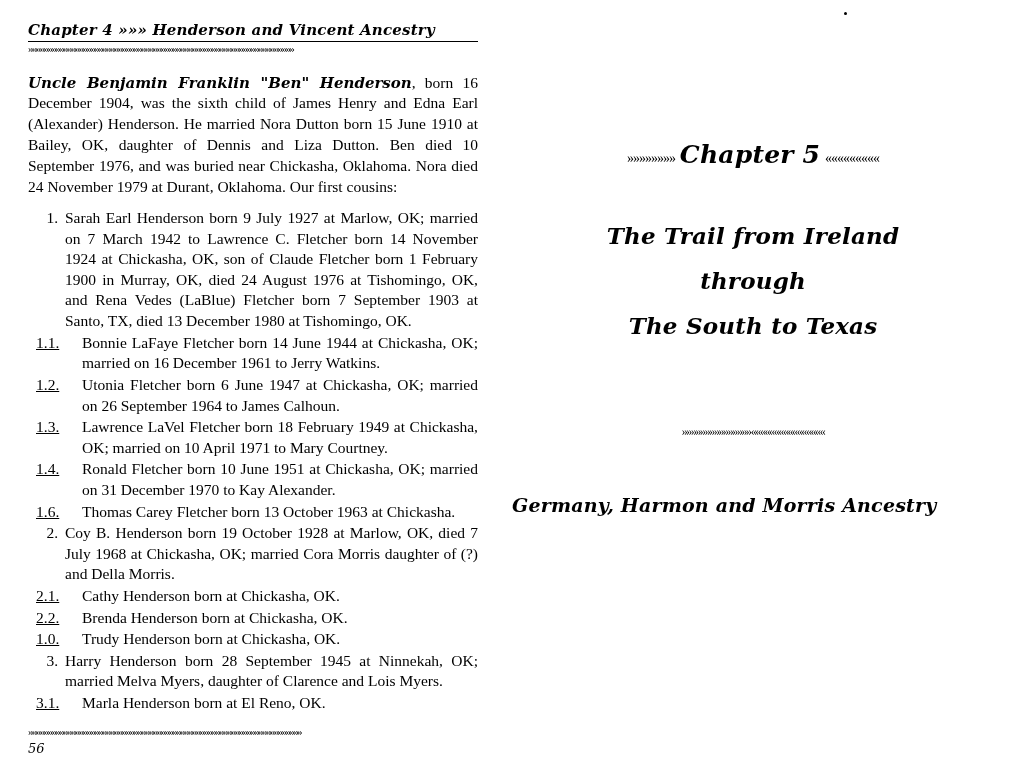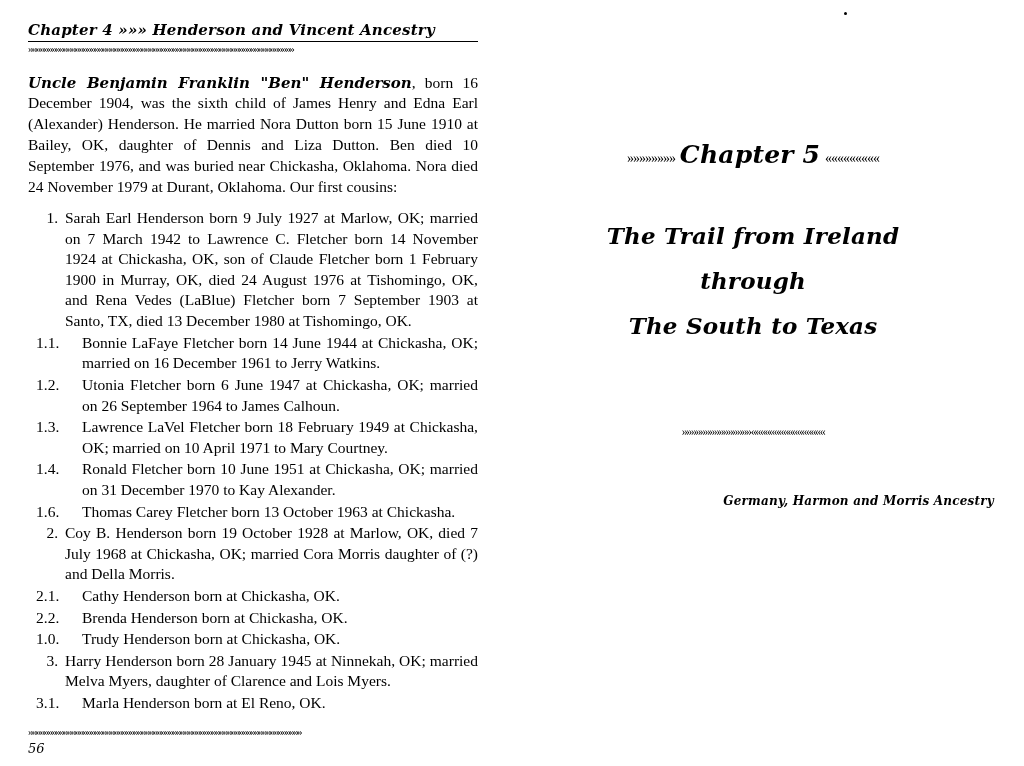--- a/index.html
+++ b/index.html
@@ -102,20 +102,21 @@
   }
   .item.n1 .txt {
     padding-left: 0;
   }
   
   .item.n2 .num {
     width: 30px;
     padding-right: 0;
     text-align: left;
     padding-left: 8px;
+    text-decoration: underline;
   }
   .item.n2 .txt {
     padding-left: 16px;
   }
 
   
   .footer {
     position: absolute;
     left: 28px;
     right: 34px;
@@ -178,22 +179,22 @@
     right: 0;
     text-align: center;
     font-size: 12px;
     letter-spacing: -1.4px;
   }
   .subtitle {
     position: absolute;
     top: 494px;
     left: 0;
     right: 0;
-    text-align: right;
-    font-size: 12px;
+    text-align: left;
+    font-size: 19px;
   }
 </style>
 </head>
 <body>
 
 <div class="page">
 
   <div class="left-page">
 
     <div class="running-head script">Chapter 4 »»» Henderson and Vincent Ancestry</div>
@@ -253,21 +254,21 @@
       </li>
 
 
       <li class="item n2">
         <span class="num">1.0.</span>
         <span class="txt">Trudy Henderson born at Chickasha, OK.</span>
       </li>
 
       <li class="item n1">
         <span class="num">3.</span>
-        <span class="txt">Harry Henderson born 28 January 1945 at Ninnekah, OK; married Melva Myers, daughter of Clarence and Lois Myers.</span>
+        <span class="txt">Harry Henderson born 28 September 1945 at Ninnekah, OK; married Melva Myers, daughter of Clarence and Lois Myers.</span>
       </li>
 
       <li class="item n2">
         <span class="num">3.1.</span>
         <span class="txt">Marla Henderson born at El Reno, OK.</span>
       </li>
 
     </ol>
 
     <div class="footer">

